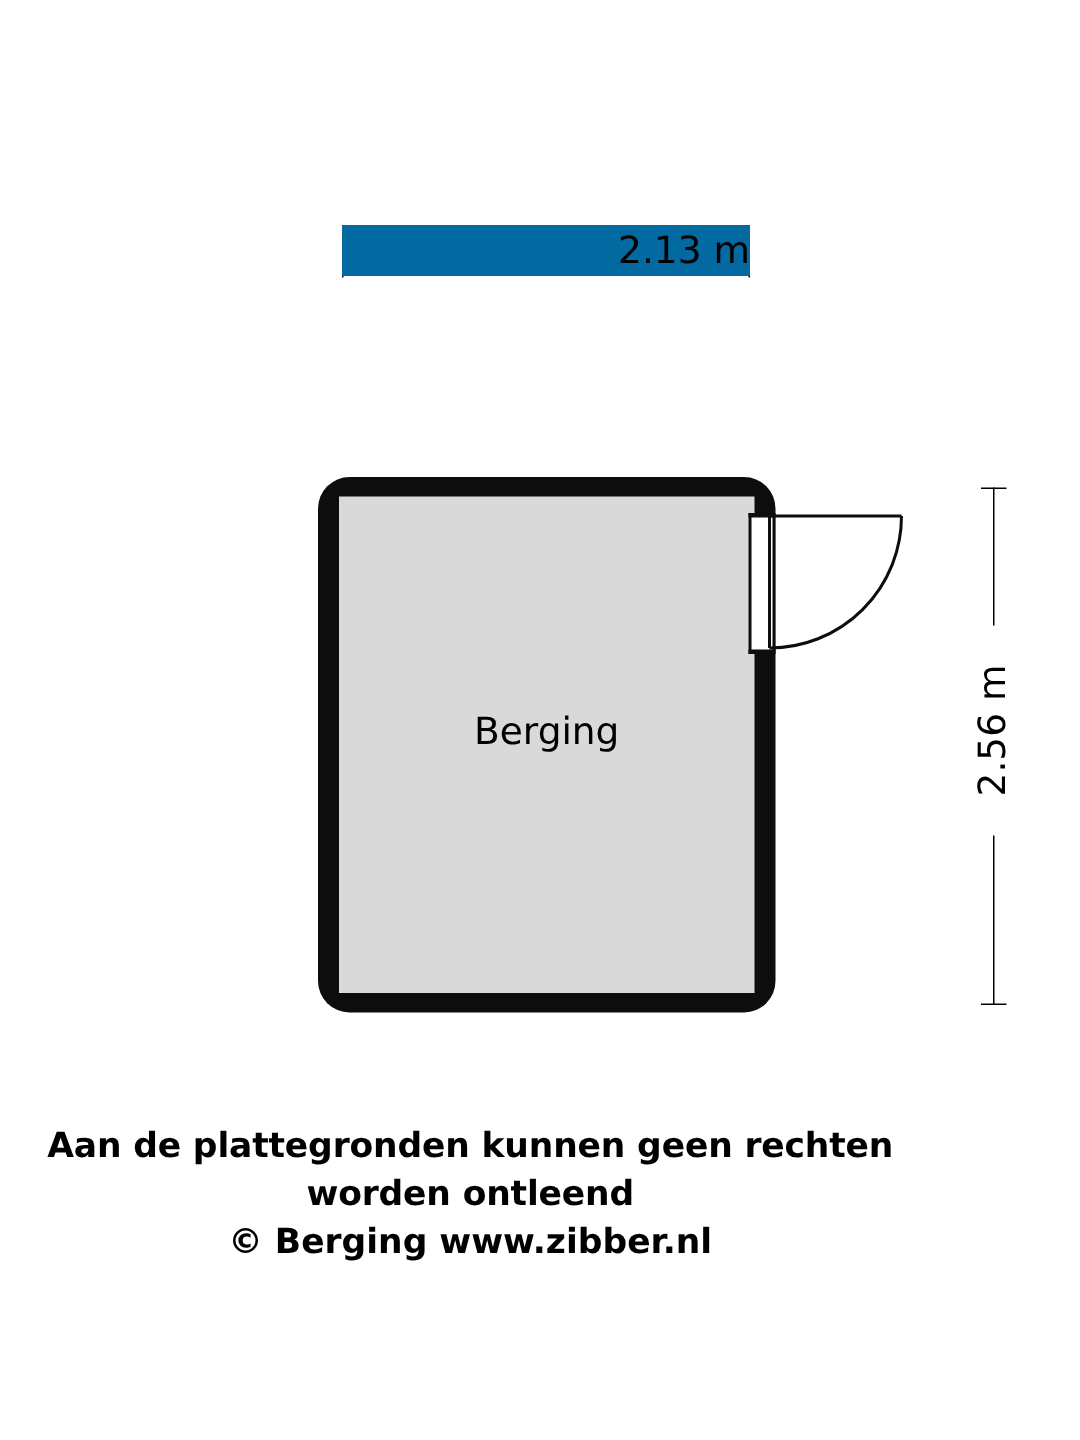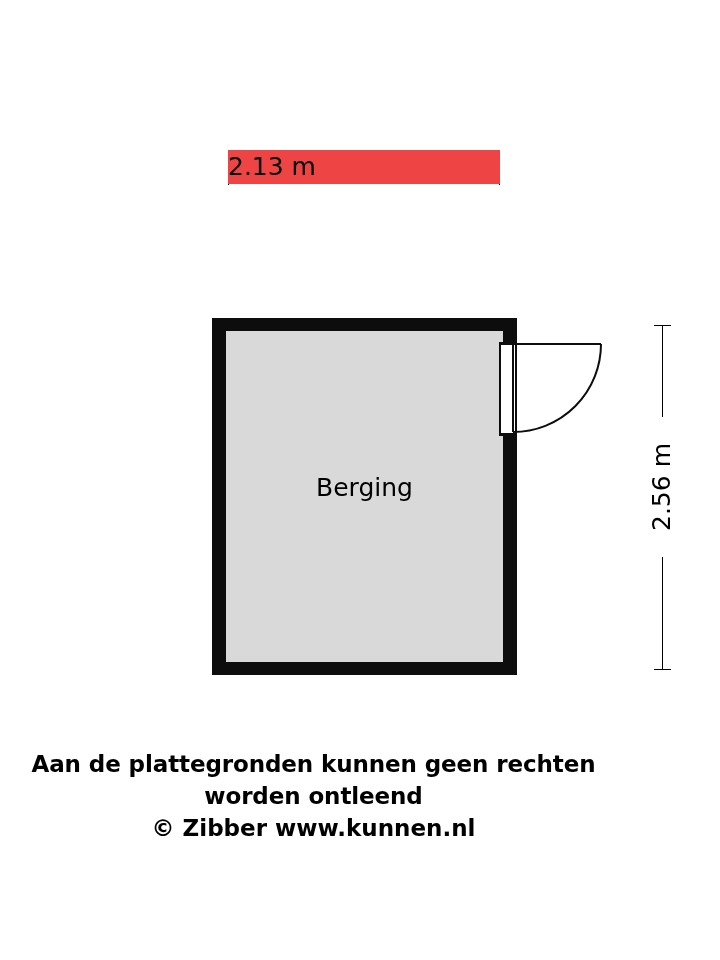--- a/index.html
+++ b/index.html
@@ -40,24 +40,24 @@
     height: 17px;
     background: #000;
   }
   .dim-top .cap-l { left: 0; }
   .dim-top .cap-r { left: 271px; }
   .dim-top .label {
     position: absolute;
     left: 0;
     top: 0;
     width: 272px;
-    text-align: left;
+    text-align: right;
     font-size: 25px;
     line-height: 30px;
-    background: #ef4444;
+    background: #0369a1;
     padding: 2px 0;
   }
 
   
   .dim-right {
     position: absolute;
     left: 640px;
     top: 325px;
     width: 46px;
     height: 345px;
@@ -102,20 +102,21 @@
     height: 357px;
   }
   .room-outer {
     position: absolute;
     left: 0;
     top: 0;
     width: 305px;
     height: 357px;
     background: #0d0d0d;
     box-sizing: border-box;
+    border-radius: 21px;
   }
   .room-inner {
     position: absolute;
     left: 14px;
     top: 13px;
     width: 277px;
     height: 331px;
     background: #d9d9d9;
   }
   .room-label {
@@ -225,14 +226,14 @@
     <svg width="92" height="94" viewBox="0 0 92 94">
       <path d="M 2 2 L 90 2" stroke="#0d0d0d" stroke-width="2" fill="none"></path>
       <path d="M 90 2 A 88 88 0 0 1 2 90" stroke="#0d0d0d" stroke-width="2" fill="none"></path>
       <path d="M 2 90 L 2 2" stroke="#0d0d0d" stroke-width="2" fill="none"></path>
     </svg>
   </div>
 </div>
 
 <div class="disclaimer">
   <div class="line1">Aan de plattegronden kunnen geen rechten worden ontleend</div>
-  <div class="line2">© Zibber www.kunnen.nl</div>
+  <div class="line2">© Berging www.zibber.nl</div>
 </div>
 
 </body></html>

